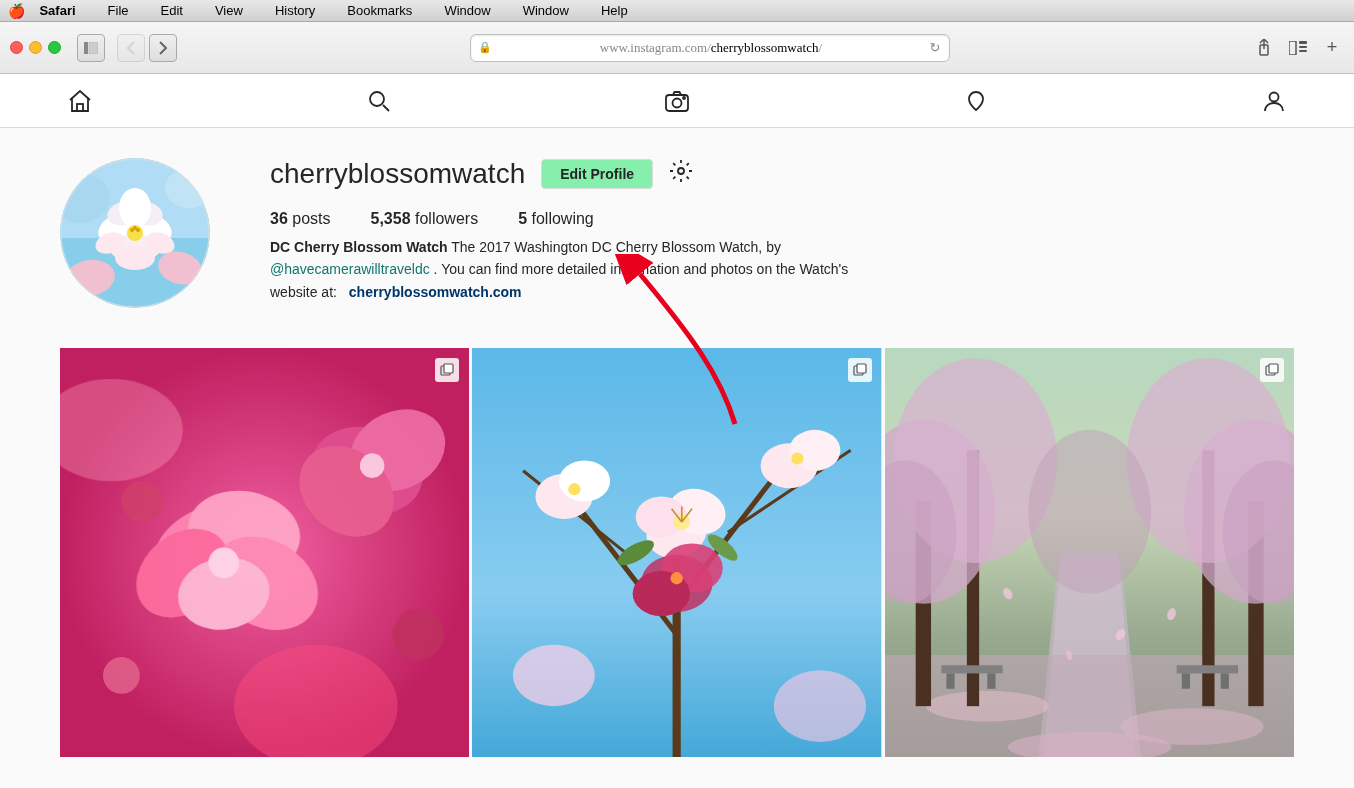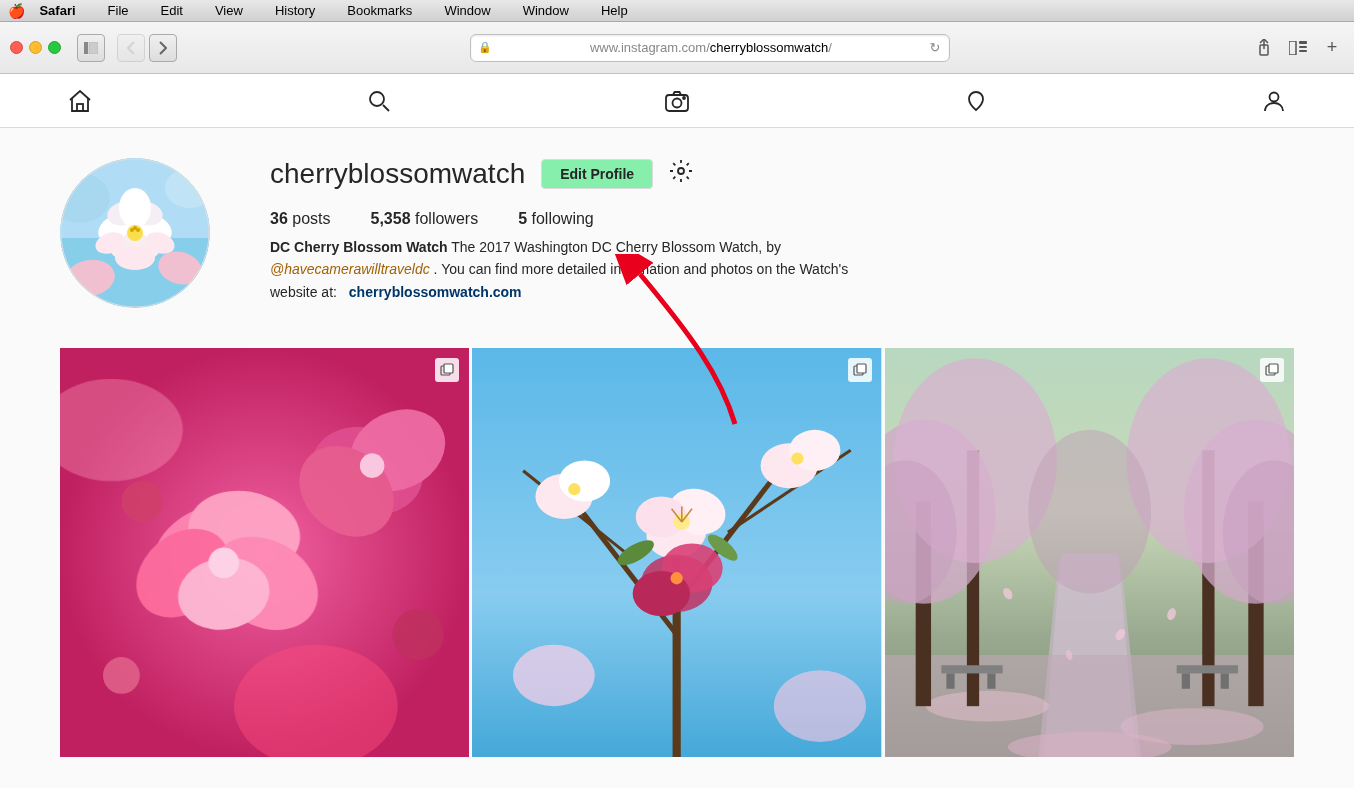--- a/index.html
+++ b/index.html
@@ -64,21 +64,21 @@
       background: #fff;
       border: 1px solid #c0c0c0;
       border-radius: 6px;
       display: flex; align-items: center;
       padding: 0 8px;
       font-size: 13px;
       color: #333;
       box-shadow: inset 0 1px 2px rgba(0,0,0,0.1);
     }
     .address-bar .lock-icon { color: #888; margin-right: 4px; font-size: 11px; }
-    .address-bar .url-text { flex: 1; text-align: center; }
+    .address-bar .url-text { flex: 1; text-align: center; font-family: Liberation Serif, serif; }
     .address-bar .url-domain { color: #000; font-weight: 500; }
     .address-bar .refresh-btn { color: #888; margin-left: 4px; cursor: pointer; }
 
     .browser-actions { display: flex; gap: 6px; margin-left: 8px; }
     .browser-action-btn {
       width: 28px; height: 28px;
       display: flex; align-items: center; justify-content: center;
       font-size: 14px; color: #555; cursor: pointer;
     }
     .new-tab-btn {
@@ -145,21 +145,21 @@
       font-size: 22px; color: #262626; cursor: pointer;
     }
 
     .stats-row {
       display: flex; gap: 40px; margin-bottom: 8px;
     }
     .stat { font-size: 16px; color: #262626; }
     .stat .count { font-weight: 700; }
 
     .bio { font-size: 14px; color: #262626; line-height: 1.6; max-width: 580px; }
-    .bio .handle { color: #a16207; font-style: italic; }
+    .bio .handle { color: #0f766e; }
     .bio .link { color: #003569; font-weight: 600; text-decoration: none; margin-left: 8px; }
 
     
     .photo-grid {
       display: grid;
       grid-template-columns: repeat(3, 1fr);
       gap: 3px;
     }
     .photo-cell {
       position: relative;

